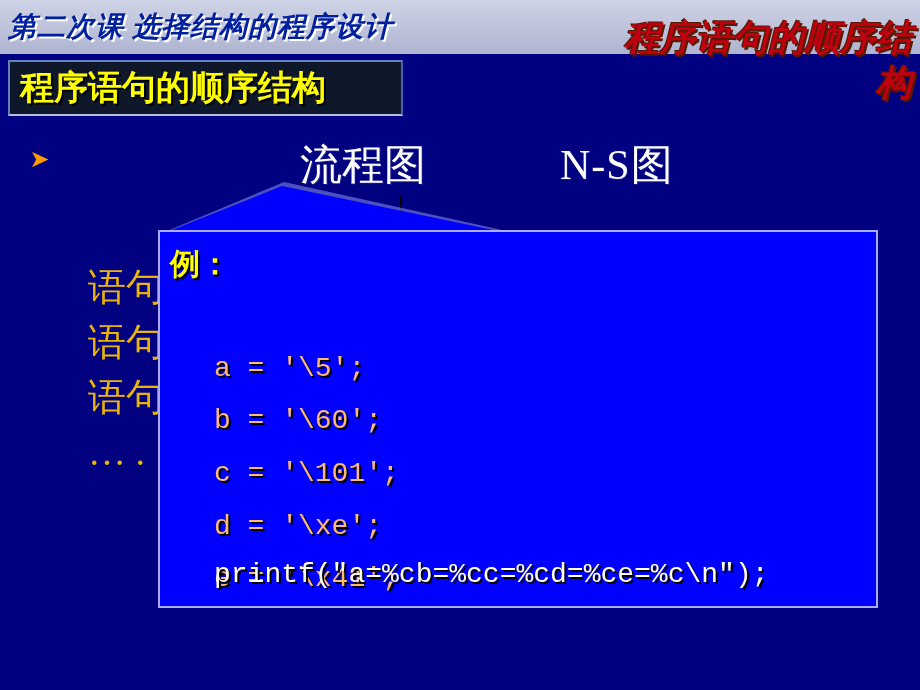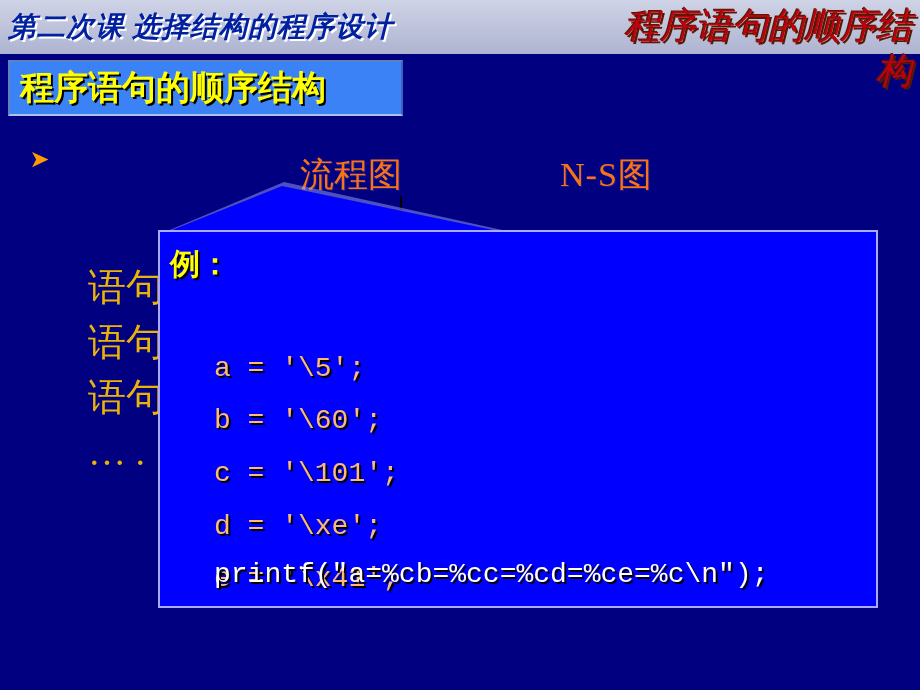--- a/index.html
+++ b/index.html
@@ -26,40 +26,40 @@
     font-style: italic;
     color: #0020a0;
     text-shadow: 2px 2px 0 #fff;
     font-family: "KaiTi", "SimSun", serif;
     letter-spacing: 1px;
   }
   
   .red-italic {
     position: absolute;
     right: 8px;
-    top: 4px;
+    top: 16px;
     width: 340px;
     text-align: right;
     font-family: "KaiTi", "STKaiti", serif;
-    font-weight: 400;
+    font-weight: 700;
     font-style: italic;
     font-size: 36px;
     color: #c00010;
     text-shadow: 2px 2px 0 #551a00, -1px -1px 0 #551a00;
     line-height: 1.25;
   }
 
   
   .subheader-bar {
     position: absolute;
     left: 8px;
     top: 60px;
     width: 395px;
     height: 56px;
-    background: #3b82f6;
+    background: #0f172a;
     border-top: 2px solid #6080c0;
     border-left: 2px solid #6080c0;
     border-right: 2px solid #4060c0;
     border-bottom: 2px solid #b0c0e0;
     display: flex;
     align-items: center;
     padding-left: 10px;
   }
   .subheader-text {
     font-family: "KaiTi", "STKaiti", serif;
@@ -87,24 +87,24 @@
   .bullet-text {
     font-family: "SimHei", "Microsoft YaHei", sans-serif;
     font-size: 38px;
     font-weight: 700;
     color: #ffff00;
     text-shadow: 2px 2px 0 #000;
   }
 
   .col-label {
     position: absolute;
-    top: 152px;
-    font-size: 34px;
+    top: 137px;
+    font-size: 42px;
     font-family: "SimSun", serif;
-    color: #f97316;
+    color: #ffffff;
     text-shadow: 1px 1px 0 rgba(255,255,255,0.1);
     font-weight: 500;
   }
   .flowchart-label { left: 300px; }
   .ns-label { left: 560px; letter-spacing: 1px; }
 
   .left-lines {
     position: absolute;
     left: 88px;
     top: 260px;

